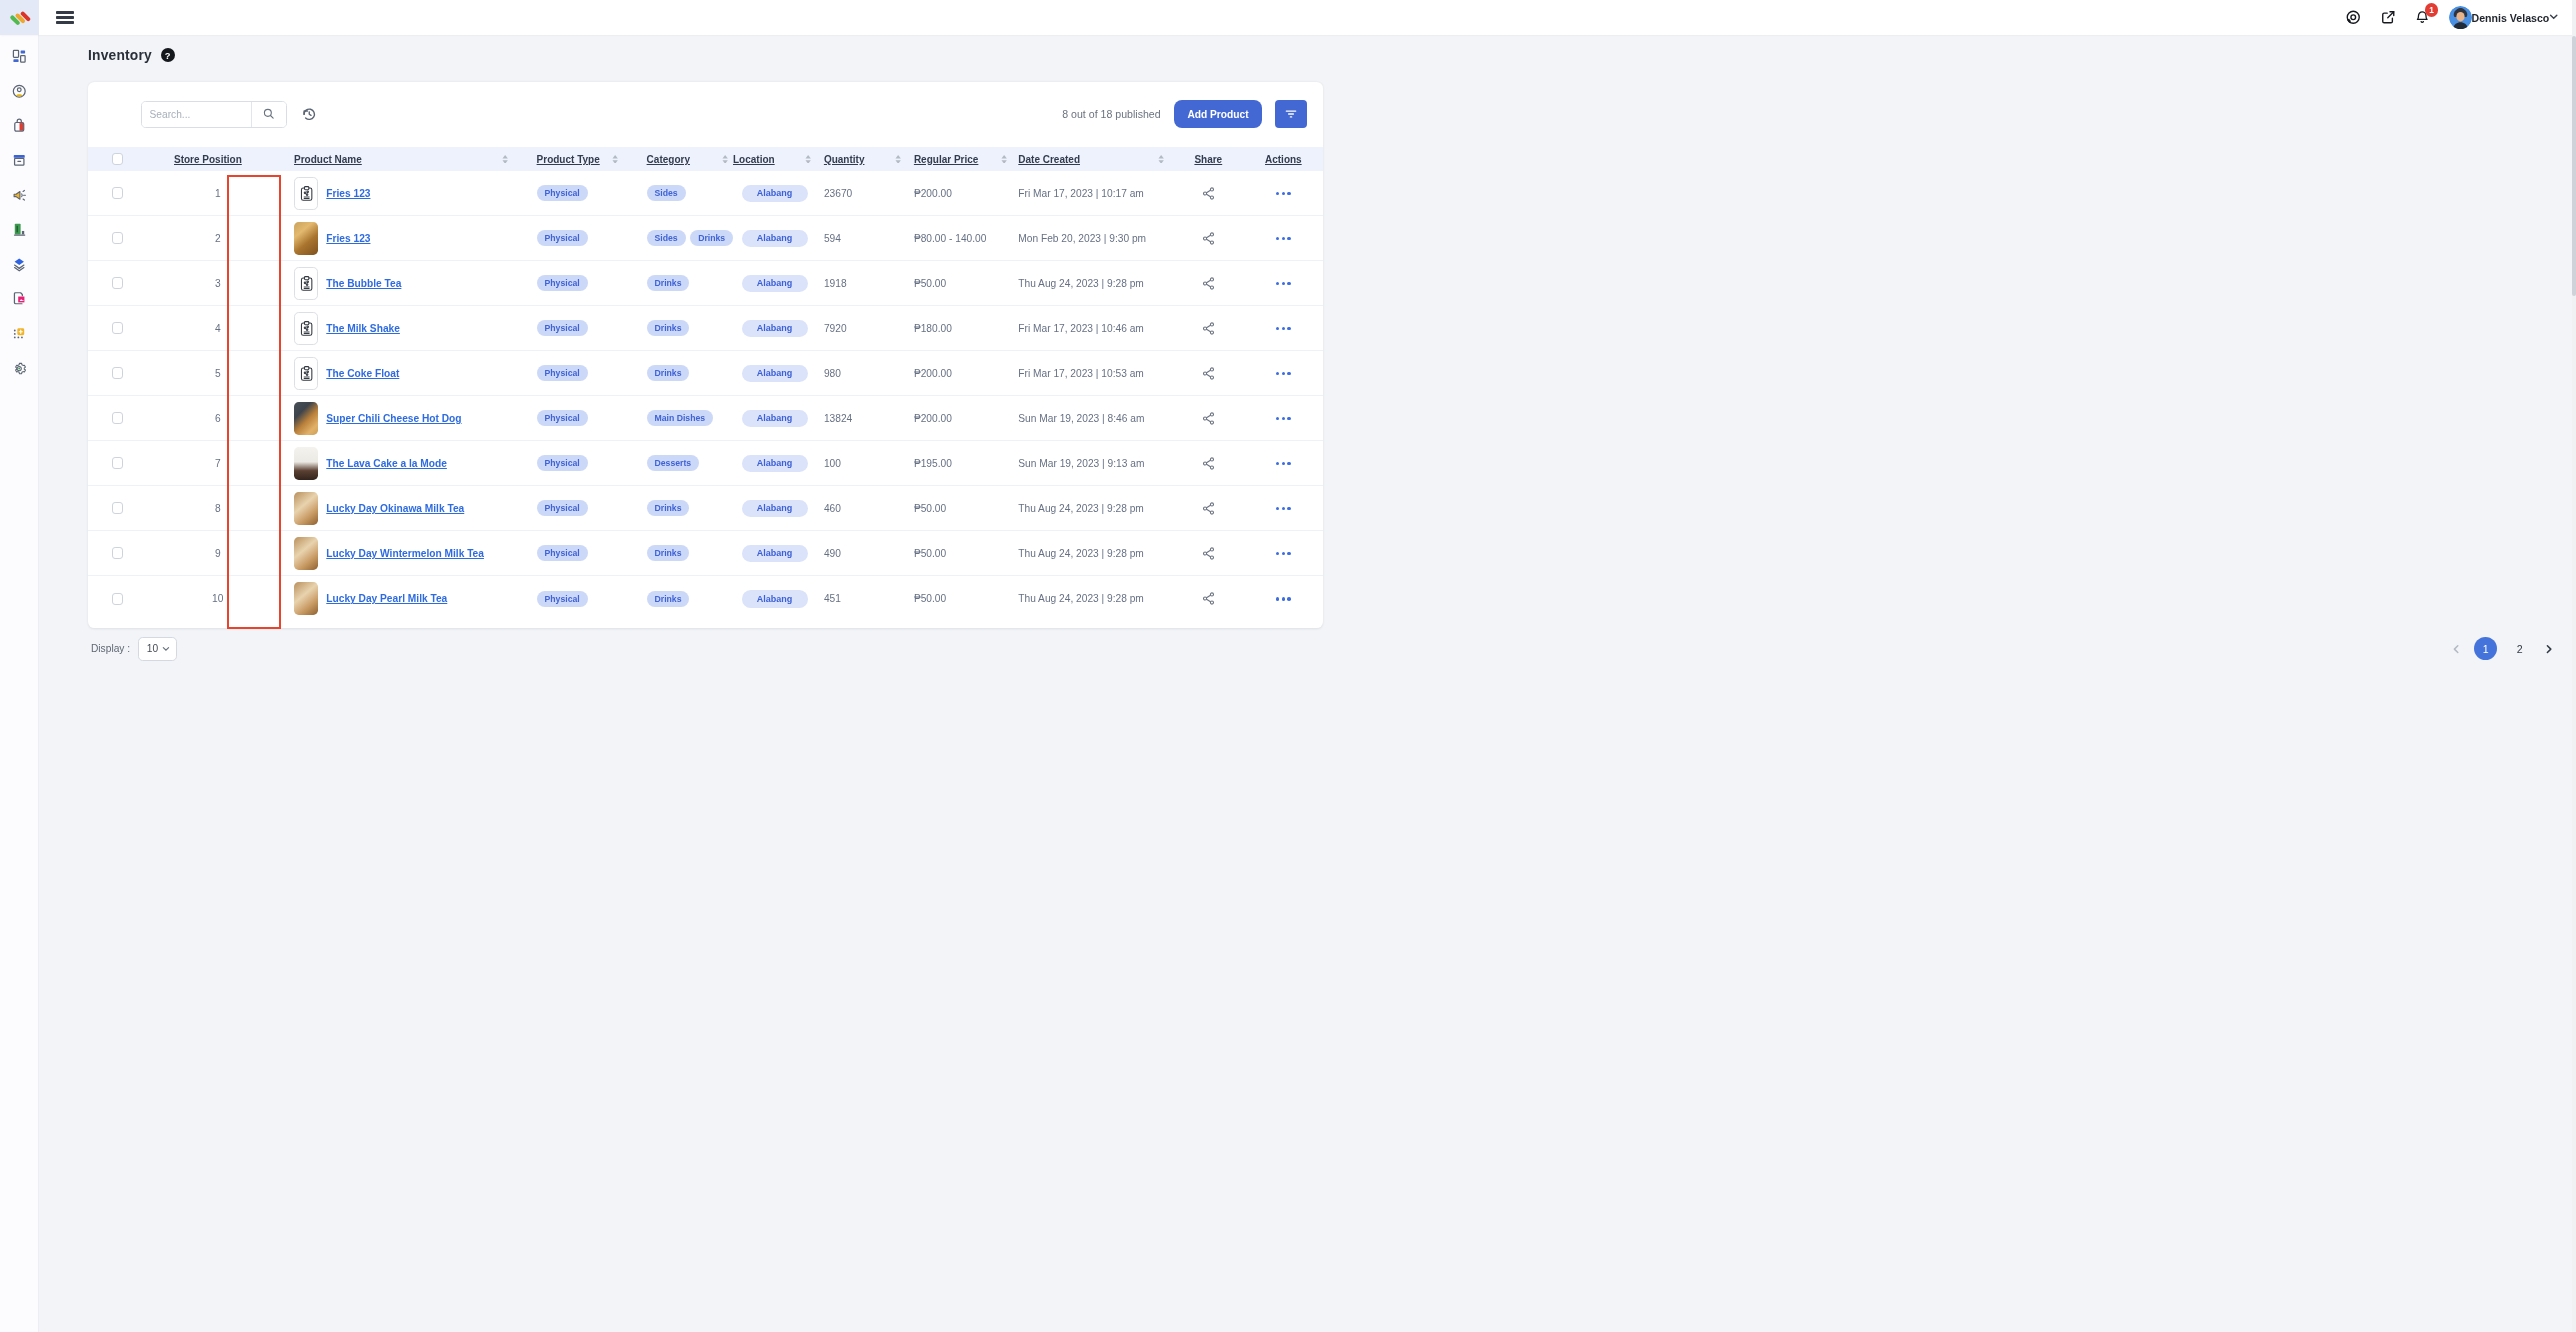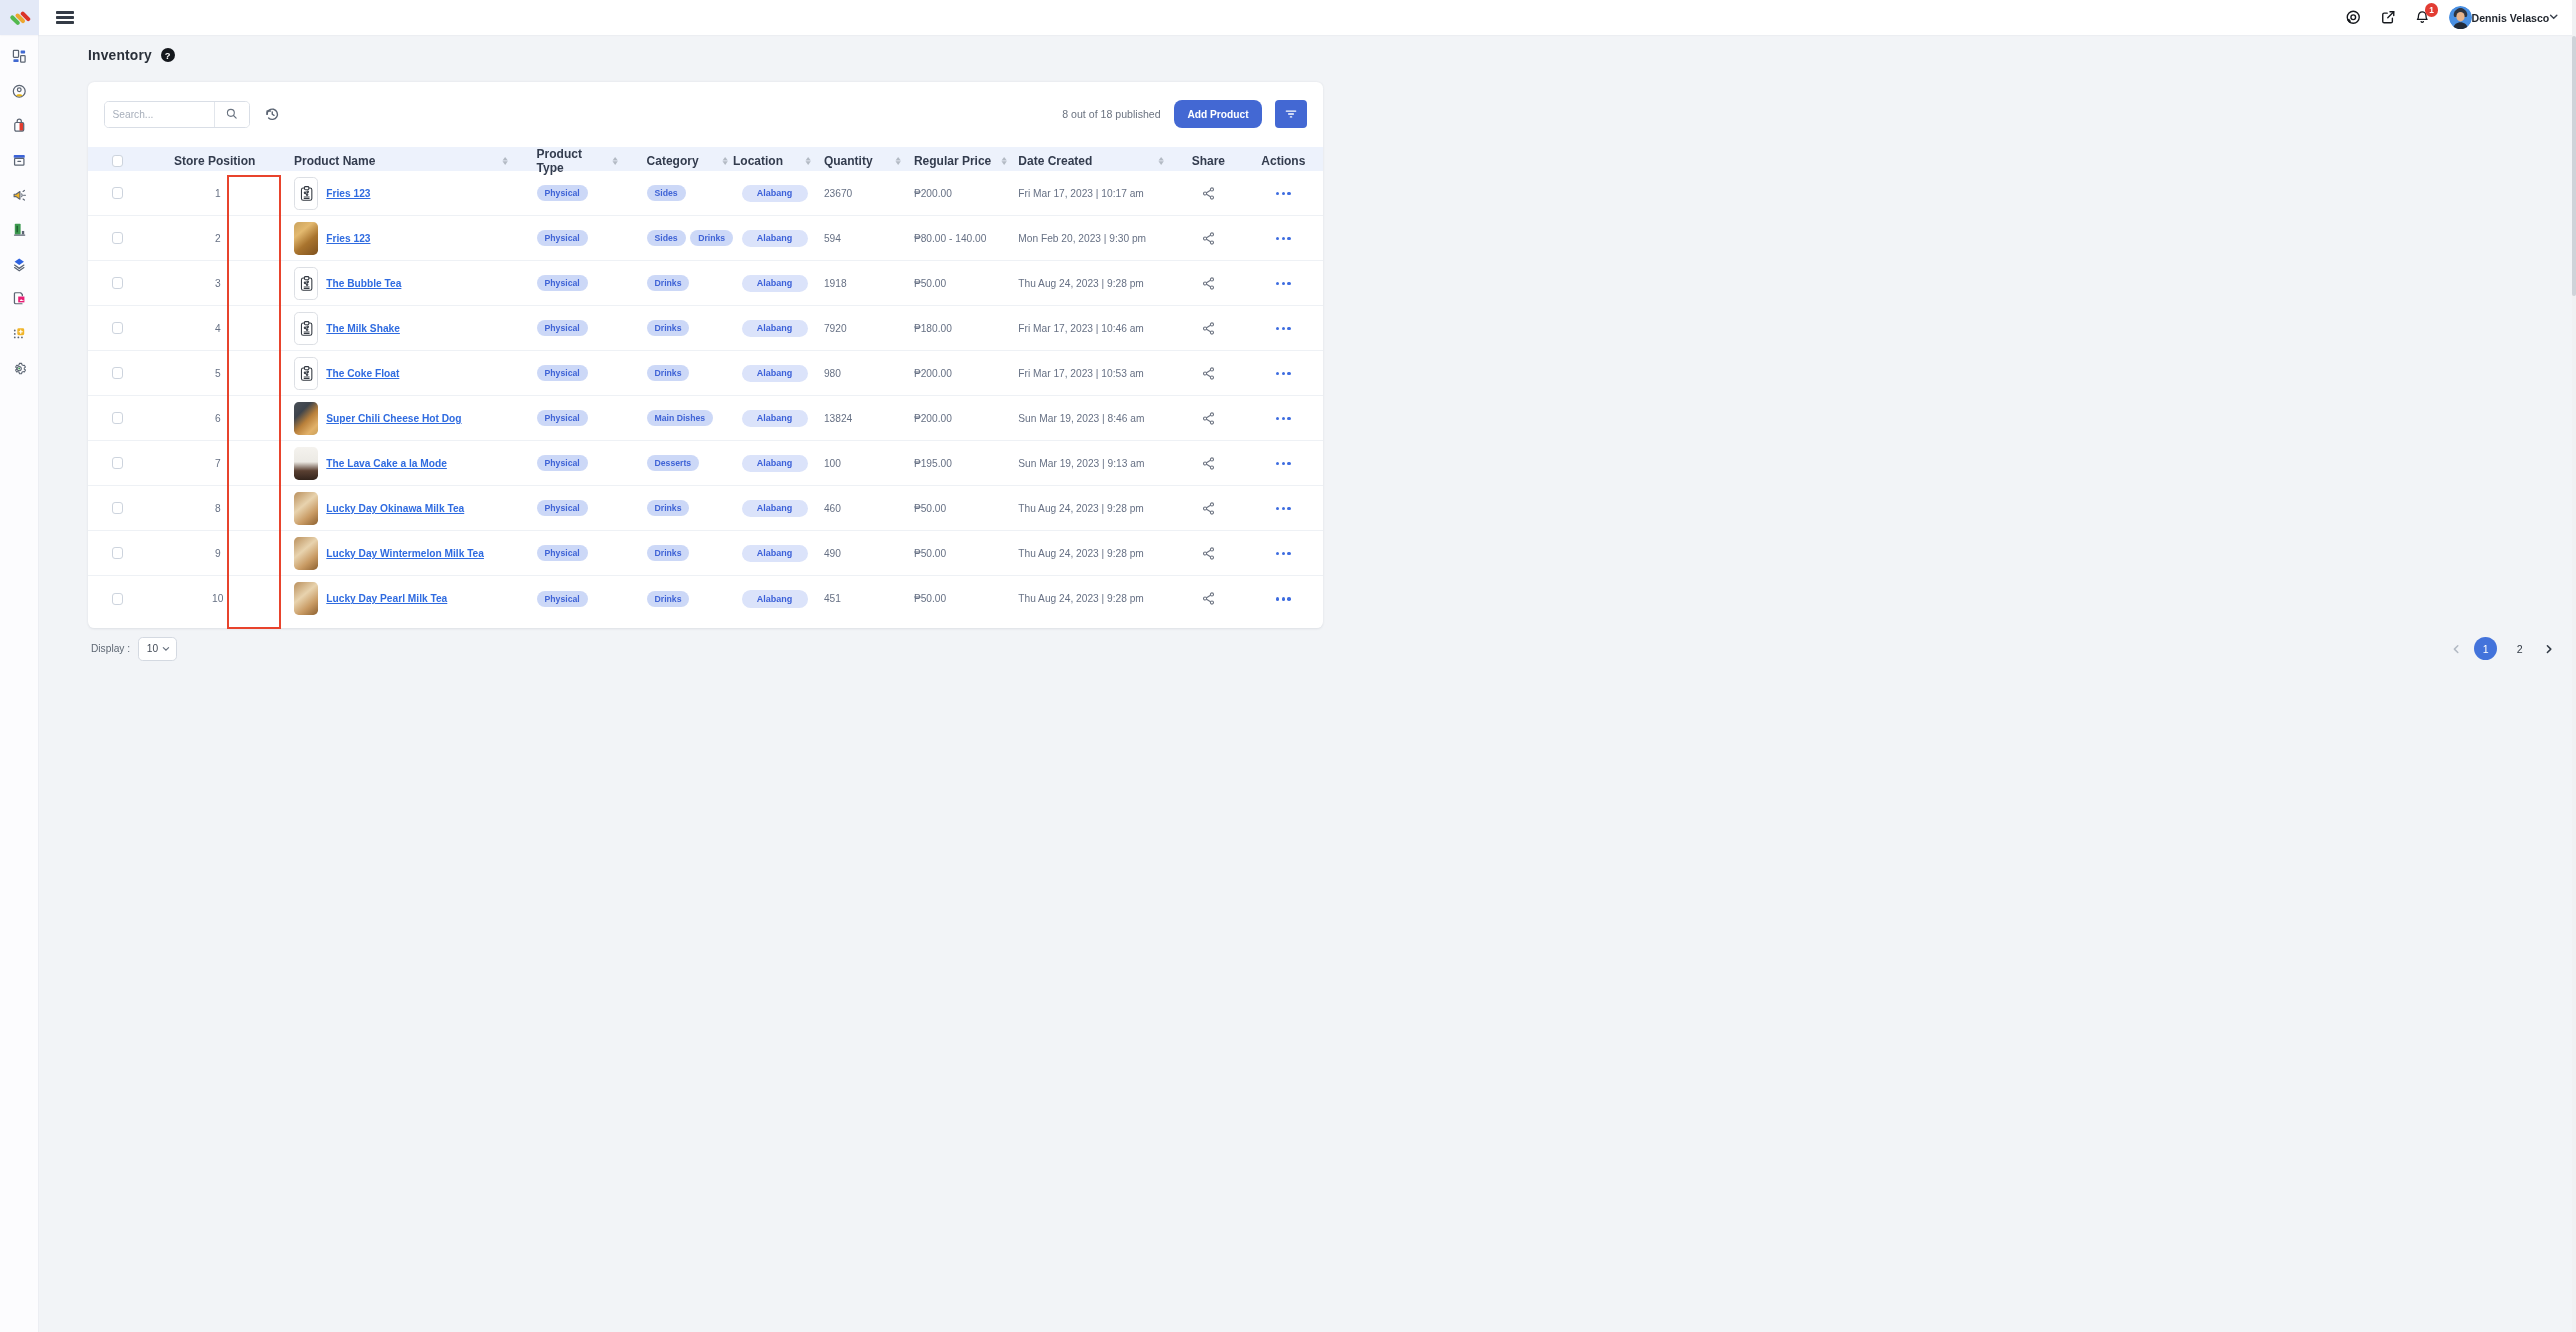--- a/index.html
+++ b/index.html
@@ -39,21 +39,21 @@
   .page-title { font-size:13.8px; font-weight:bold; color:#2a303a; letter-spacing:0.2px; }
   .help-dot { width:14px; height:14px; border-radius:50%; background:#15181d; color:#fff;
     font-size:9.4px; font-weight:bold; display:flex; align-items:center; justify-content:center; cursor:pointer; }
 
   .card { position:absolute; left:49px; top:47px; width:1235px; height:546px; background:#fff;
     border-radius:6.3px; box-shadow:0 0.8px 2.4px rgba(16,24,40,.09); }
 
   
   .card-toolbar { display:flex; align-items:center; padding:18px 15.7px 0 15.7px; height:46px; }
   .searchbox { display:flex; height:27px; width:146px; border:0.8px solid #d9dee6; border-radius:4.7px;
-    overflow:hidden; background:#fff; }
+    overflow:hidden; background:#fff;margin-left:37px; }
   .searchbox input { border:none; outline:none; flex:1; padding:0 7.9px; font-size:10.2px; color:#3a414c;
     font-family:"Liberation Sans", sans-serif; min-width:0; }
   .searchbox input::placeholder { color:#a8afbb; }
   .search-btn { width:35px; border-left:0.8px solid #e2e6ec; display:flex; align-items:center;
     justify-content:center; cursor:pointer; background:#fff; }
   .search-btn svg { width:13.4px; height:13.4px; }
   .history-btn { margin-left:13.4px; width:19px; height:19px; display:flex; align-items:center;
     justify-content:center; cursor:pointer; }
   .history-btn svg { width:16.5px; height:16.5px; }
   .toolbar-right { margin-left:auto; display:flex; align-items:center; gap:13.4px; }
@@ -62,21 +62,21 @@
     border-radius:8px; padding:0 13.4px; height:28px; cursor:pointer; font-family:"Liberation Sans", sans-serif; }
   .btn-filter { background:#4368d3; border:none; border-radius:3.9px; width:32px; height:28px;
     display:flex; align-items:center; justify-content:center; cursor:pointer; }
   .btn-filter svg { width:14px; height:14px; }
 
   
   .tbl { margin-top:19px; }
   .rowgrid { display:grid; grid-template-columns:47px 134px 244px 110px 110px 83px 90px 106px 157px 55px 1fr; }
   .thead { background:#edf2fc; height:24.4px; }
   .th, .td { display:flex; align-items:center; }
-  .th { font-size:12px; font-weight:bold; color:#333c4e; }
+  .th { font-size:10px; font-weight:bold; color:#333c4e;text-decoration:underline; }
   .tr { height:45px; border-bottom:0.8px solid #eef1f5; }
   .tr:last-child { border-bottom:none; }
   .td { font-size:10.2px; color:#667084; }
 
   .col-check { padding-left:23.6px; }
   .col-pos   { justify-content:center; padding-left:31.5px; }
   .th.col-pos{ justify-content:flex-start; padding-left:39px; }
   .col-name  { padding-left:25px; gap:7.9px; }
   .col-type  { padding-left:23.6px; }
   .col-cat   { padding-left:23.6px; gap:4.7px; }

